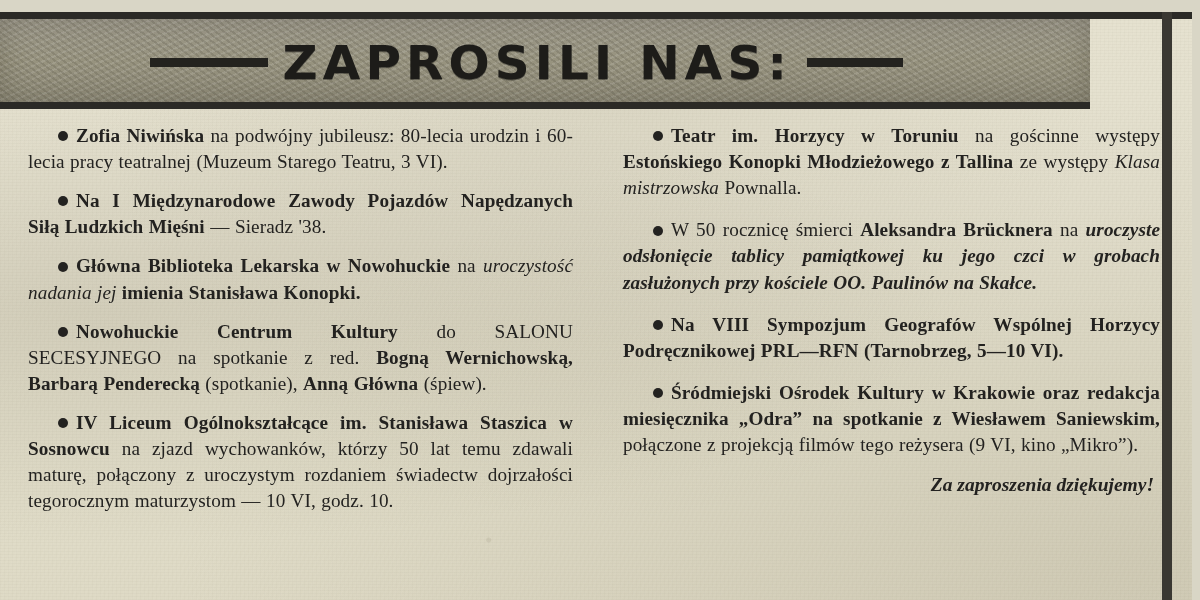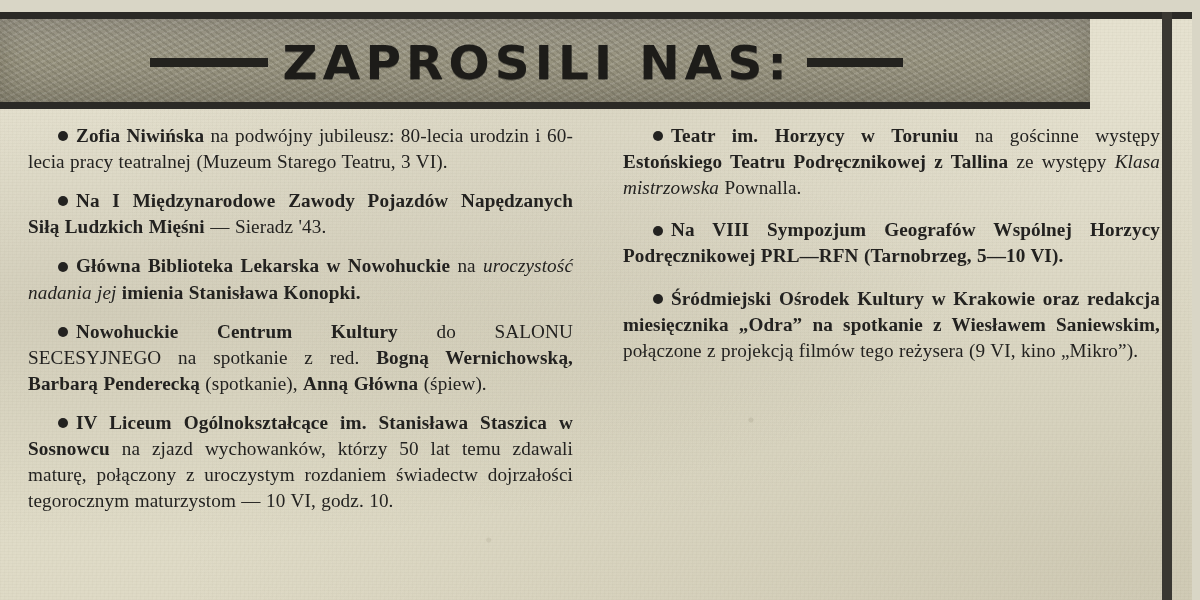--- a/index.html
+++ b/index.html
@@ -199,50 +199,54 @@
 
   <div class="columns">
 
     <div class="col col-left">
 
       <p class="entry">
         <span class="bullet"></span><span>Zofia Niwińska</span><span class="reg"> na podwójny jubileusz: 80-lecia urodzin i 60-lecia pracy teatralnej (Muzeum Starego Teatru, 3 VI).</span>
       </p>
 
       <p class="entry">
-        <span class="bullet"></span><span>Na I Międzynarodowe Zawody Pojazdów Napędzanych Siłą Ludzkich Mięśni</span><span class="reg"> — Sieradz '43.</span>
+        <span class="bullet"></span><span>Na I Międzynarodowe Zawody Pojazdów Napędzanych Siłą Ludzkich Mięśni</span><span class="reg"> — Sieradz '38.</span>
       </p>
 
       <p class="entry">
         <span class="bullet"></span><span>Główna Biblioteka Lekarska w Nowohuckie</span><span class="reg"> na </span><span class="ital">uroczystość nadania jej</span><span> imienia Stanisława Konopki.</span>
       </p>
 
       <p class="entry">
         <span class="bullet"></span><span>Nowohuckie Centrum Kultury</span><span class="reg"> do SALONU SECESYJNEGO na spotkanie z red. </span><span>Bogną Wernichowską, Barbarą Penderecką</span><span class="reg"> (spotkanie), </span><span>Anną Główna</span><span class="reg"> (śpiew).</span>
       </p>
 
       <p class="entry">
         <span class="bullet"></span><span>IV Liceum Ogólnokształcące im. Stanisława Staszica w Sosnowcu</span><span class="reg"> na zjazd wychowanków, którzy 50 lat temu zdawali maturę, połączony z uroczystym rozdaniem świadectw dojrzałości tegorocznym maturzystom — 10 VI, godz. 10.</span>
       </p>
 
     </div>
 
     <div class="col col-right">
 
       <p class="entry">
-        <span class="bullet"></span><span>Teatr im. Horzycy w Toruniu</span><span class="reg"> na gościnne występy </span><span>Estońskiego Teatru Podręcznikowej z Tallina</span><span class="reg"> ze występy </span><span class="ital">Klasa mistrzowska</span><span class="reg"> Pownalla.</span>
-      </p>
-
-
+        <span class="bullet"></span><span>Teatr im. Horzycy w Toruniu</span><span class="reg"> na gościnne występy </span><span>Estońskiego Konopki Młodzieżowego z Tallina</span><span class="reg"> ze występy </span><span class="ital">Klasa mistrzowska</span><span class="reg"> Pownalla.</span>
+      </p>
+
+
+      <p class="entry">
+        <span class="bullet"></span><span class="reg">W 50 rocznicę śmierci </span><span>Aleksandra Brücknera</span><span class="reg"> na </span><span class="ital-b">uroczyste odsłonięcie tablicy pamiątkowej ku jego czci w grobach zasłużonych przy kościele OO. Paulinów na Skałce.</span>
+      </p>
 
       <p class="entry">
         <span class="bullet"></span><span>Na VIII Sympozjum Geografów Wspólnej Horzycy Podręcznikowej PRL—RFN</span><span> (Tarnobrzeg, 5—10 VI).</span>
       </p>
 
       <p class="entry">
         <span class="bullet"></span><span>Śródmiejski Ośrodek Kultury w Krakowie</span><span> oraz redakcja miesięcznika </span><span>„Odra”</span><span> na spotkanie z </span><span>Wiesławem Saniewskim,</span><span class="reg"> połączone z projekcją filmów tego reżysera (9 VI, kino „Mikro”).</span>
       </p>
 
+      <p class="signoff">Za zaproszenia dziękujemy!</p>
 
     </div>
 
   </div>
 </div>
 
 </body></html>

